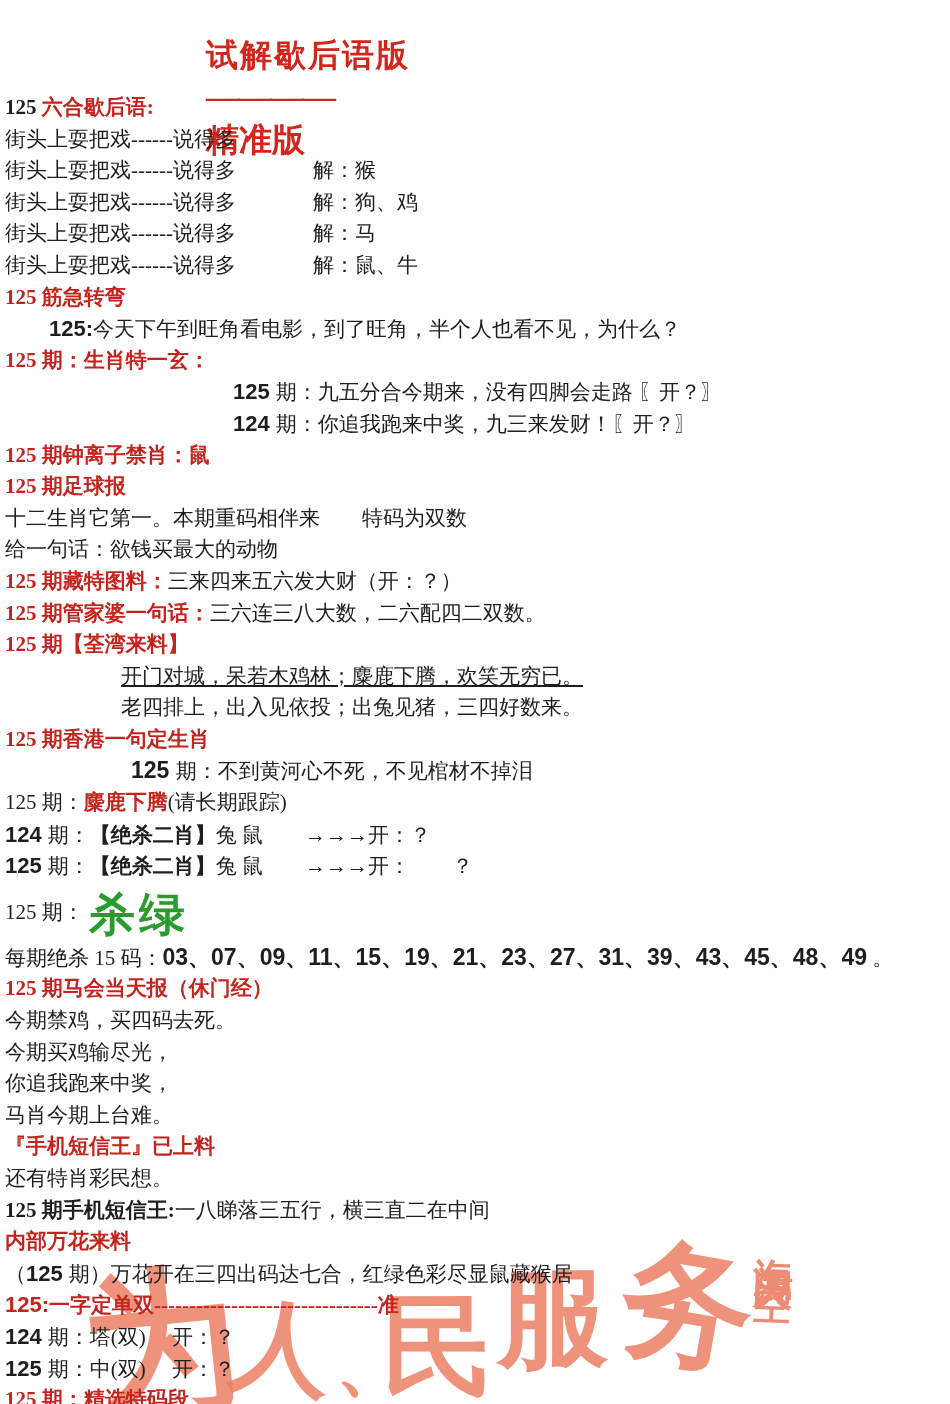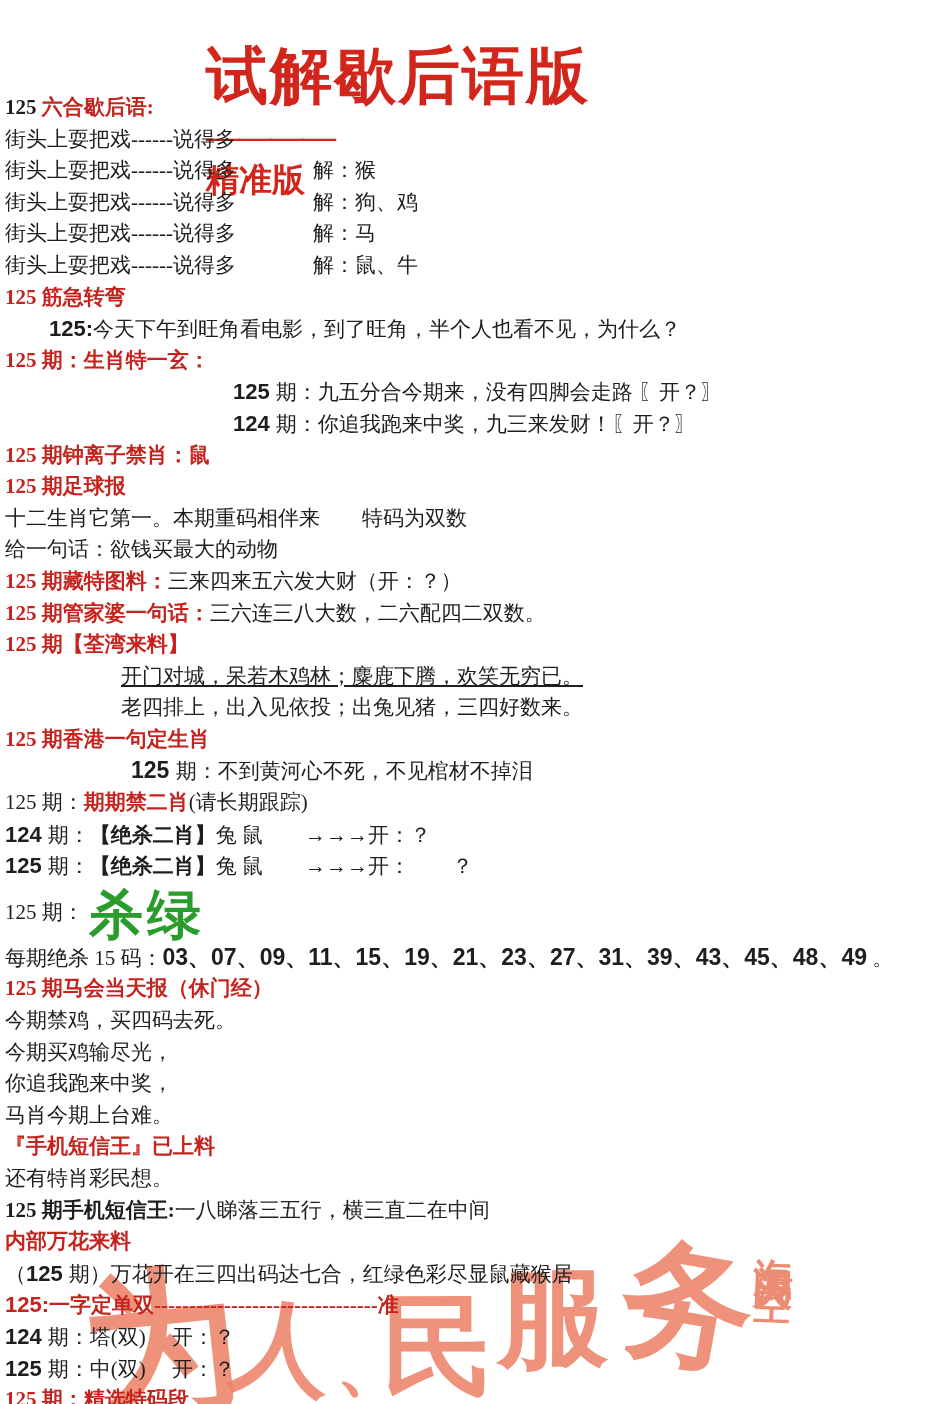--- a/index.html
+++ b/index.html
@@ -19,21 +19,21 @@
     color:var(--ink);
   }
   
   .title-row{
     position:relative;z-index:2;
     padding:16px 0 6px 198px;
     white-space:pre;
     height:64px;
   }
   .title-main{
-    font-size:62px;font-weight:bold;color:var(--title-red);
+    font-size:32px;font-weight:bold;color:var(--title-red);
     letter-spacing:2px;
   }
   .title-dash{
     font-size:34px;font-weight:bold;color:var(--title-red);
     letter-spacing:-2px;vertical-align:6px;
   }
   .title-suffix{
     font-size:33px;font-weight:bold;color:var(--title-red);
     vertical-align:6px;
     margin-top:48px;
@@ -48,21 +48,21 @@
     font-size:21px;white-space:pre;
   }
   .line.tall{height:60px;line-height:60px;}
   .p{}
   .r{color:var(--red);font-weight:bold;margin-top:16px;}
   .b{font-weight:bold;}
   .n{font-family:"Liberation Sans",sans-serif;font-weight:bold;font-size:22px;}
   .n2{font-family:"Liberation Sans",sans-serif;font-weight:bold;font-size:23px;}
   .nr{font-family:"Liberation Sans",sans-serif;font-weight:bold;font-size:22px;color:var(--red);}
   .g{
-    color:var(--green);font-weight:bold;font-size:54px;
+    color:var(--green);font-weight:bold;font-size:46px;
     font-family:"Liberation Sans",sans-serif;
     vertical-align:middle;letter-spacing:4px;
   }
   .col{display:inline-block;width:308px;}
   
   .wm{
     position:absolute;z-index:1;
     color:var(--salmon);opacity:.85;
     font-weight:bold;font-family:"DejaVu Serif",serif;
     transform-origin:center;pointer-events:none;
@@ -112,21 +112,21 @@
     <div class="line"><span class="r">125 期足球报</span></div>
     <div class="line"><span class="p">十二生肖它第一。本期重码相伴来　　特码为双数</span></div>
     <div class="line"><span class="p">给一句话：欲钱买最大的动物</span></div>
     <div class="line"><span class="r">125 期藏特图料：</span><span class="p">三来四来五六发大财（开：？）</span></div>
     <div class="line"><span class="r">125 期管家婆一句话：</span><span class="p">三六连三八大数，二六配四二双数。</span></div>
     <div class="line"><span class="r">125 期【荃湾来料】</span></div>
     <div class="line" style="padding-left: 116px; text-decoration: underline;"><span class="p">开门对城，呆若木鸡林；麋鹿下腾，欢笑无穷已。</span></div>
     <div class="line" style="padding-left: 116px;"><span class="p">老四排上，出入见依投；出兔见猪，三四好数来。</span></div>
     <div class="line"><span class="r">125 期香港一句定生肖</span></div>
     <div class="line" style="padding-left: 126px;"><span class="n2">125 </span><span class="p">期：不到黄河心不死，不见棺材不掉泪</span></div>
-    <div class="line"><span class="p">125 期：</span><span class="r">期期禁二肖</span><span class="p">(请长期跟踪)</span></div>
+    <div class="line"><span class="p">125 期：</span><span class="r">麋鹿下腾</span><span class="p">(请长期跟踪)</span></div>
     <div class="line"><span class="n">124 </span><span class="p">期：</span><span class="b">【绝杀二肖】</span><span class="p">兔 鼠　　→→→开：？</span></div>
     <div class="line"><span class="n">125 </span><span class="p">期：</span><span class="b">【绝杀二肖】</span><span class="p">兔 鼠　　→→→开：　　？</span></div>
     <div class="line tall"><span class="p">125 期： </span><span class="g">杀绿</span></div>
     <div class="line"><span class="p">每期绝杀 15 码：</span><span class="n2">03、07、09、11、15、19、21、23、27、31、39、43、45、48、49</span><span class="p"> 。</span></div>
     <div class="line"><span class="r">125 期马会当天报（休门经）</span></div>
     <div class="line"><span class="p">今期禁鸡，买四码去死。</span></div>
     <div class="line"><span class="p">今期买鸡输尽光，</span></div>
     <div class="line"><span class="p">你追我跑来中奖，</span></div>
     <div class="line"><span class="p">马肖今期上台难。</span></div>
     <div class="line"><span class="r">『手机短信王』已上料</span></div>

